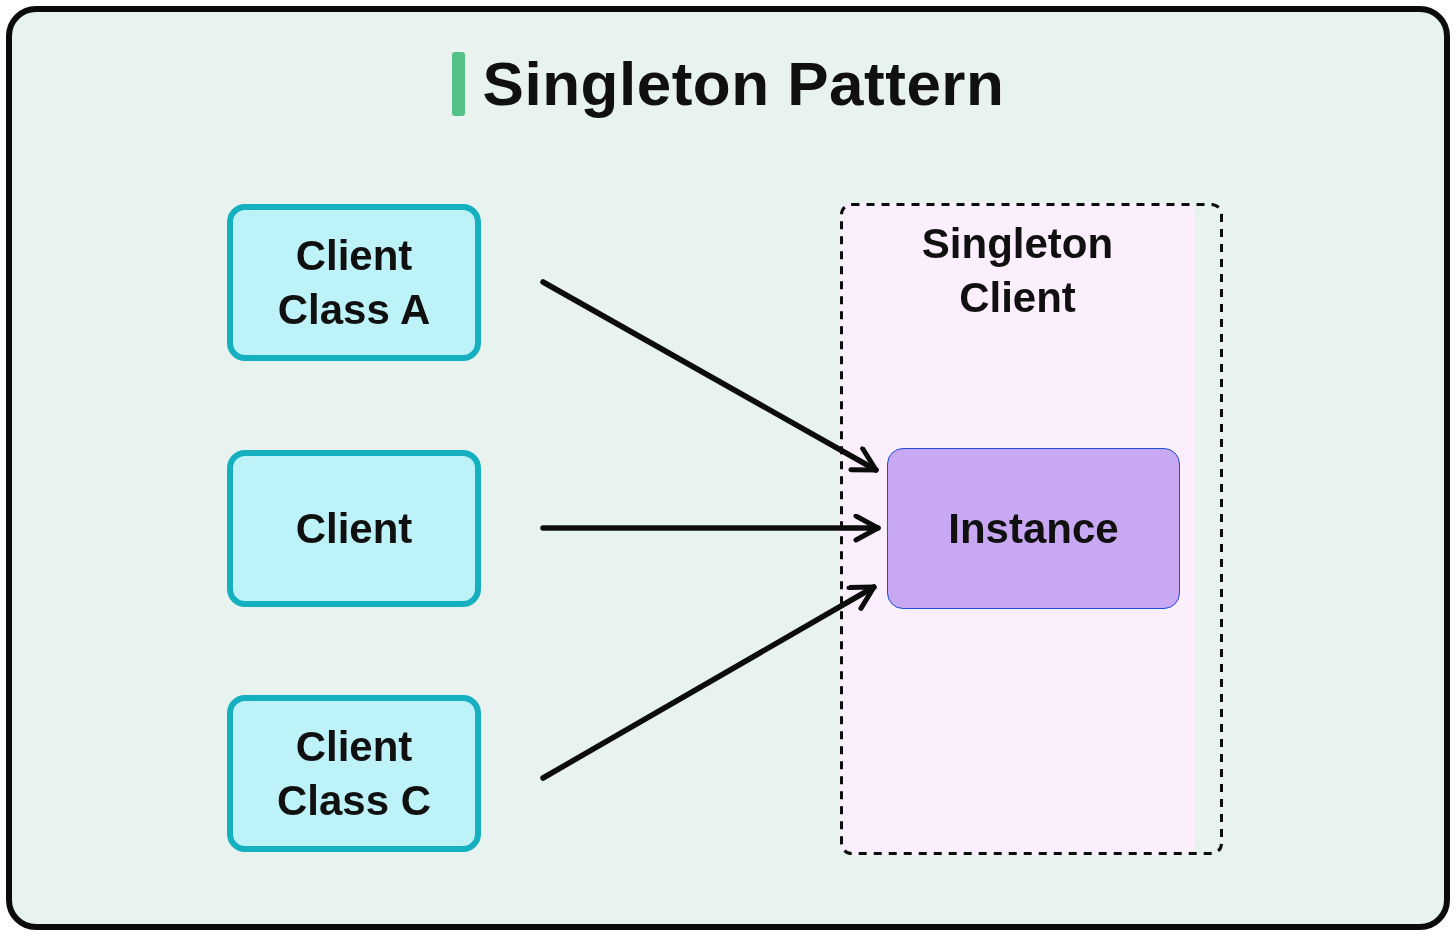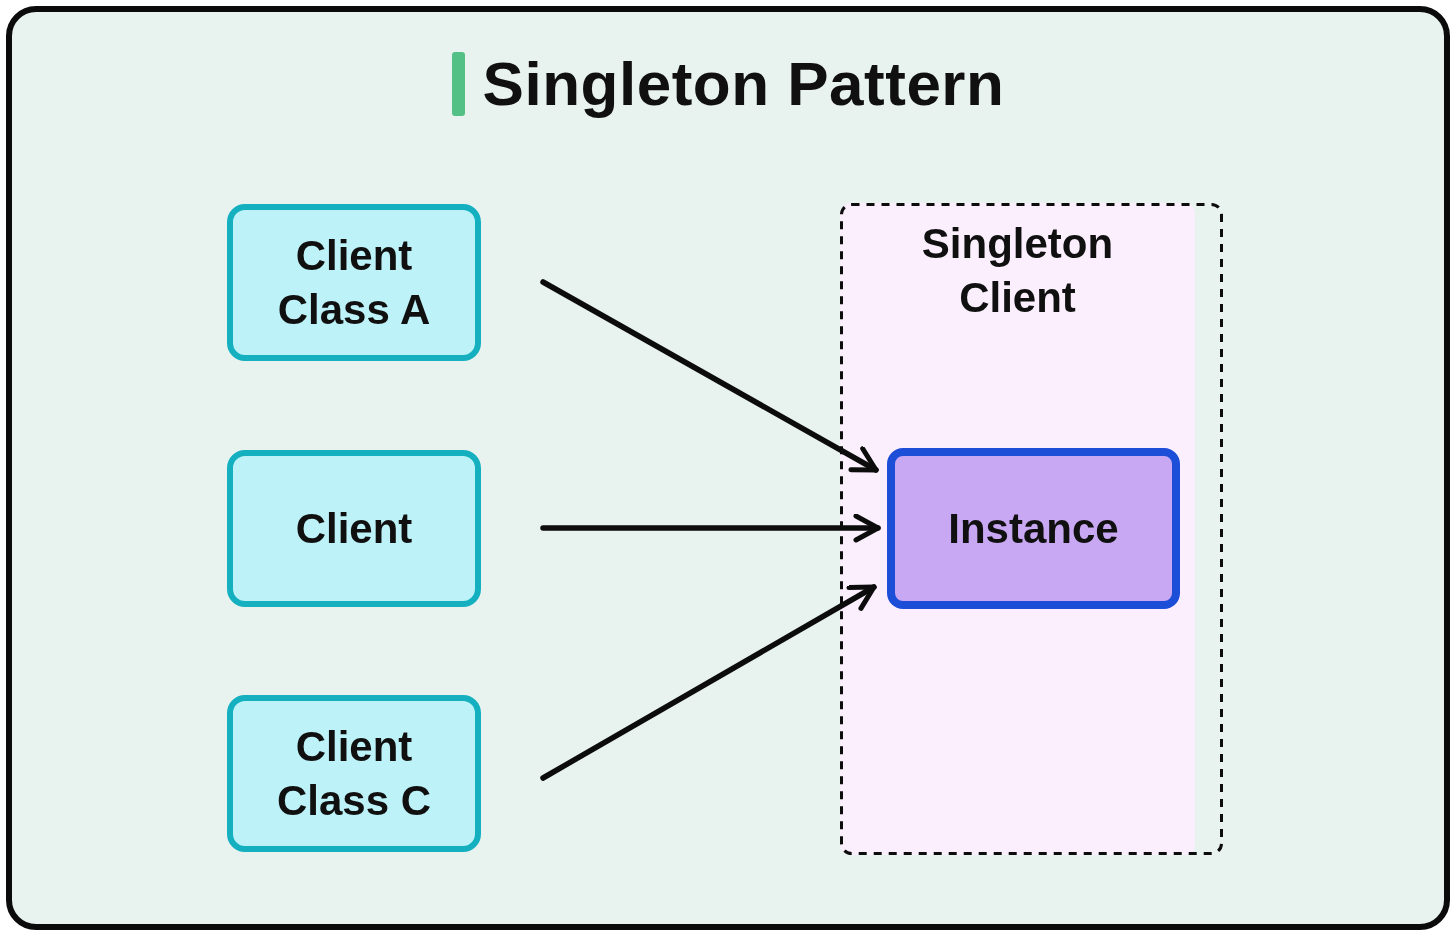--- a/index.html
+++ b/index.html
@@ -100,21 +100,21 @@
     font-weight: 600;
     line-height: 54px;
     color: #101010;
   }
   .singleton-label span, .node span { display: block; }
 
   .instance-node {
     left: 887px; top: 448px;
     width: 293px; height: 161px;
     background: #c8a8f2;
-    border: 8px solid #1d4ed8;
+    border: 1px solid #1d4ed8;
     border-radius: 16px;
   }
 
   
   .overlay {
     position: absolute;
     left: 0; top: 0;
     width: 1456px; height: 936px;
     z-index: 3;
     pointer-events: none;

